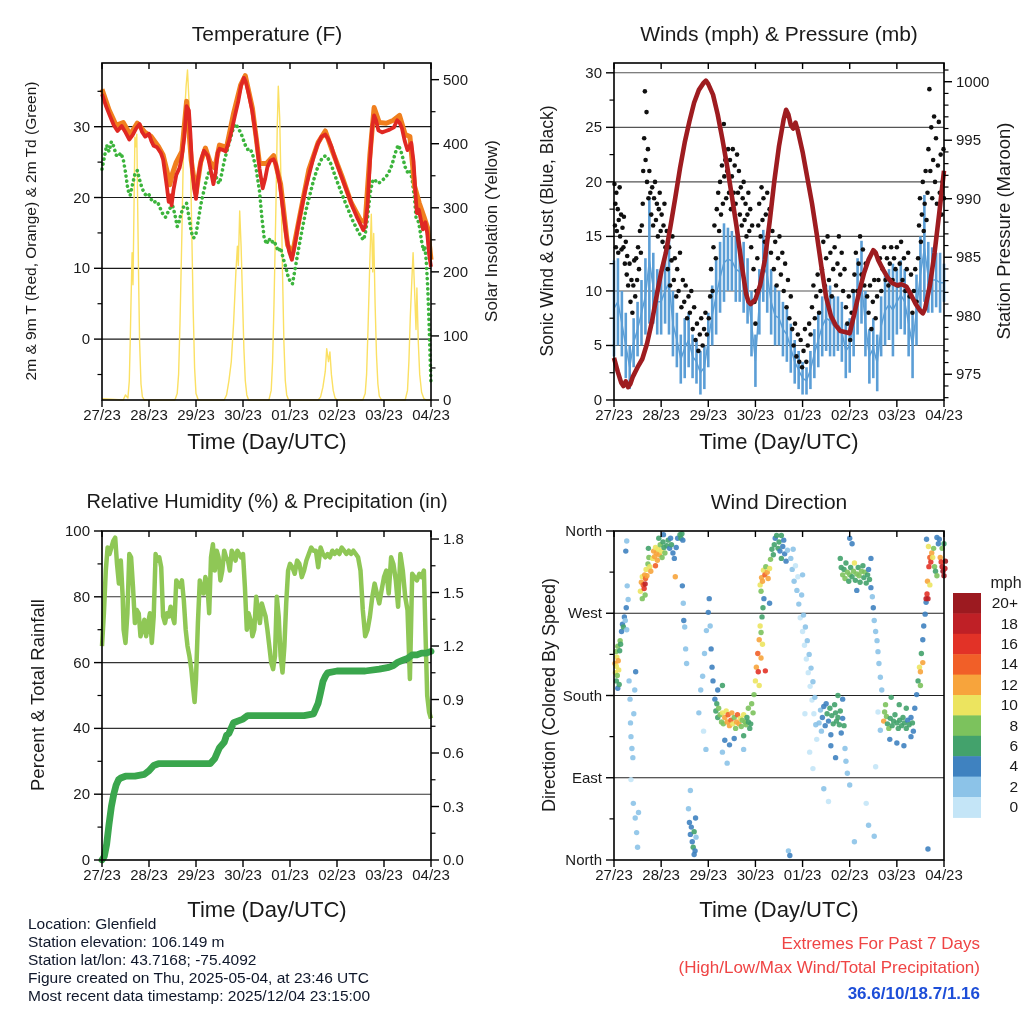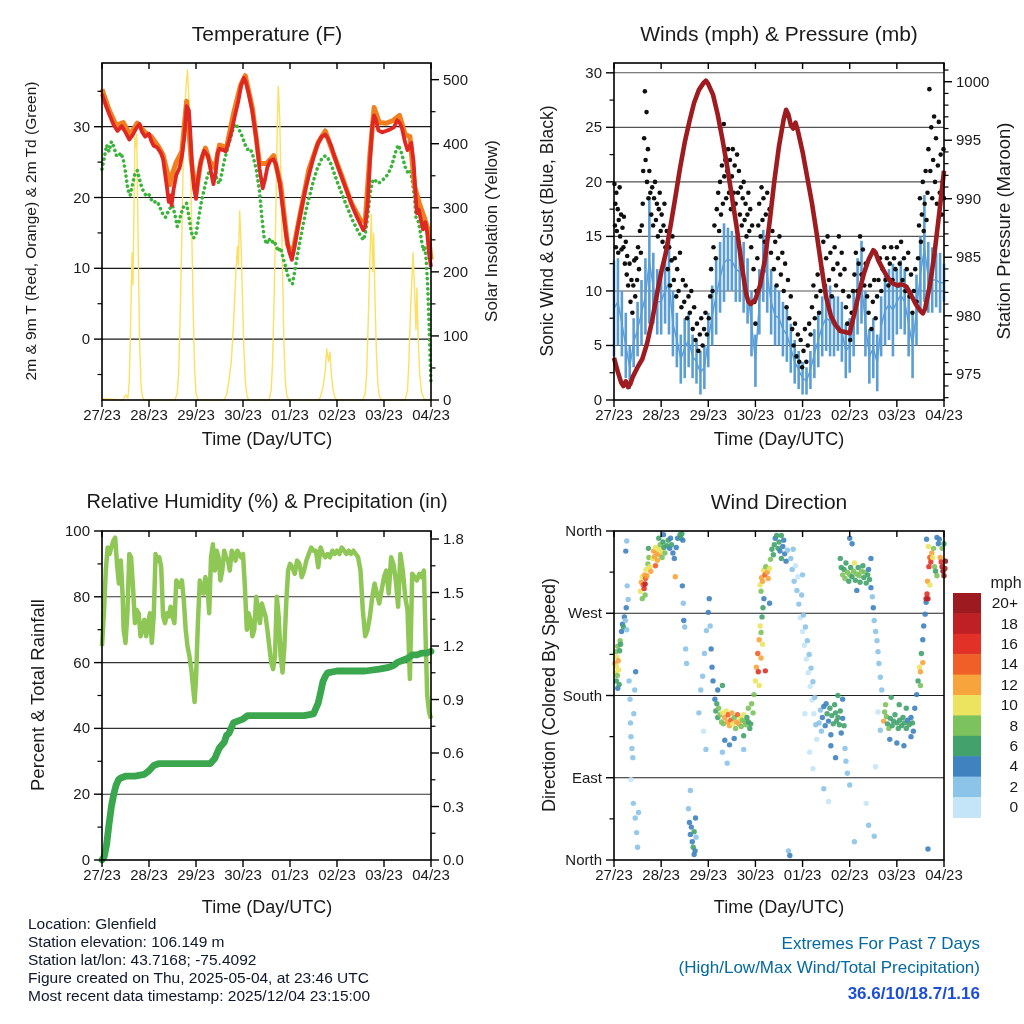--- a/index.html
+++ b/index.html
@@ -11,27 +11,27 @@
   .ct-tr{left:599px;top:22px;width:360px;}
   .ct-bl{left:67px;top:490px;width:400px;font-size:20px;}
   .ct-br{left:599px;top:490px;width:360px;}
   .rot{position:absolute;white-space:nowrap;transform:translate(-50%,-50%) rotate(-90deg);color:#1a1a1a;}
   #yl-tl{left:31px;top:231px;font-size:15.5px;}
   #yr-tl{left:492px;top:231px;font-size:17px;}
   #yl-tr{left:547px;top:231px;font-size:17.5px;}
   #yr-tr{left:1004px;top:231px;font-size:18.5px;}
   #yl-bl{left:38px;top:695px;font-size:18.5px;}
   #yl-br{left:549px;top:695px;font-size:18px;}
-  .xlab{position:absolute;text-align:center;font-size:18px;white-space:nowrap;}
+  .xlab{position:absolute;text-align:center;font-size:22px;white-space:nowrap;}
   .xl-tl{left:102px;top:429px;width:330px;}
   .xl-tr{left:614px;top:429px;width:330px;}
   .xl-bl{left:102px;top:897px;width:330px;}
   .xl-br{left:614px;top:897px;width:330px;}
   .fl{position:absolute;left:28px;font-size:15.5px;color:#0f172a;white-space:nowrap;}
-  .fr{position:absolute;left:600px;width:380px;text-align:right;font-size:17px;color:#0369a1;white-space:nowrap;}
+  .fr{position:absolute;left:600px;width:380px;text-align:right;font-size:17px;color:#ef4444;white-space:nowrap;}
   #extremes-values{font-weight:bold;}
   #cb-title{position:absolute;left:976px;top:574px;width:60px;text-align:center;font-size:16px;}
 </style>
 </head>
 <body>
 
 <div class="page">
 
   <svg id="charts" width="1024" height="1024" viewBox="0 0 1024 1024">
       <line x1="102" x2="431" y1="339.11344537815125" y2="339.11344537815125" stroke="#1a1a1a" stroke-width="1.2"></line>

